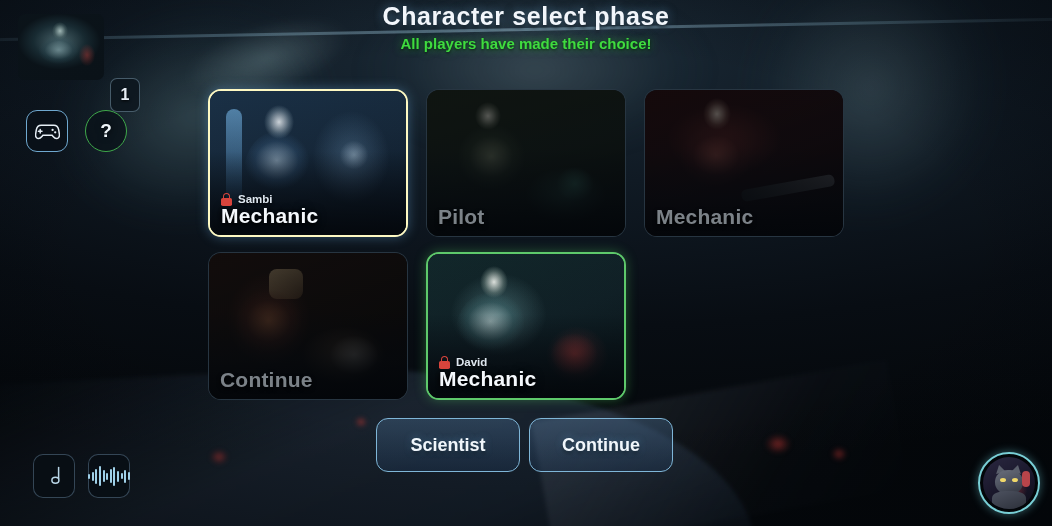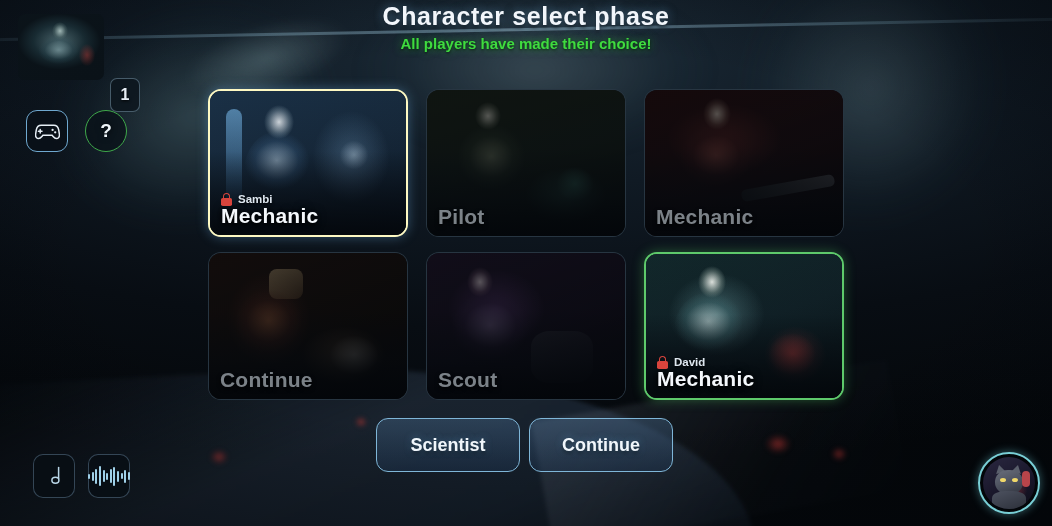--- a/index.html
+++ b/index.html
@@ -417,31 +417,20 @@
         <span class="fig" style="left:60px;top:16px;width:34px;height:30px;border-radius:8px;background:linear-gradient(150deg,rgba(215,180,120,0.75),rgba(130,90,50,0.45));"></span>
         <span class="fig" style="left:26px;top:36px;width:80px;height:94px;border-radius:40% 40% 20% 20%;background:radial-gradient(closest-side at 42% 34%,rgba(205,115,60,0.58),rgba(90,40,30,0.36) 66%,transparent);"></span>
         <span class="fig" style="left:110px;top:74px;width:70px;height:56px;background:radial-gradient(closest-side,rgba(235,235,230,0.45),transparent 70%);"></span>
       </div>
       <div class="shade"></div>
       <div class="card-meta">
         <div class="role-name">Continue</div>
       </div>
     </div>
 
-    <div class="card dim">
-      <div class="art art-scout">
-        <span class="fig" style="left:40px;top:14px;width:26px;height:30px;background:radial-gradient(closest-side,#e3cfe0,rgba(130,95,130,0.5) 68%,transparent);"></span>
-        <span class="fig" style="left:24px;top:38px;width:98px;height:86px;border-radius:44% 30% 26% 30%;background:radial-gradient(closest-side at 40% 40%,rgba(175,150,215,0.52),rgba(65,45,95,0.34) 66%,transparent);"></span>
-        <span class="fig" style="left:104px;top:78px;width:62px;height:52px;border-radius:30%;background:linear-gradient(150deg,rgba(55,55,75,0.85),rgba(25,25,40,0.5));"></span>
-      </div>
-      <div class="shade"></div>
-      <div class="card-meta">
-        <div class="role-name">Scout</div>
-      </div>
-    </div>
 
     <div class="card sel-green">
       <div class="art art-scientist">
         <span class="fig" style="left:52px;top:12px;width:28px;height:32px;background:radial-gradient(closest-side,#dfe4df,rgba(120,140,135,0.5) 68%,transparent);"></span>
         <span class="fig" style="left:28px;top:38px;width:82px;height:92px;border-radius:42% 42% 20% 20%;background:radial-gradient(closest-side at 42% 32%,rgba(205,225,225,0.58),rgba(60,105,110,0.34) 66%,transparent);"></span>
         <span class="fig" style="left:112px;top:70px;width:68px;height:60px;background:radial-gradient(closest-side,rgba(215,70,65,0.50),transparent 70%);"></span>
       </div>
       <div class="shade"></div>
       <div class="card-meta">
         <div class="owner-row">

